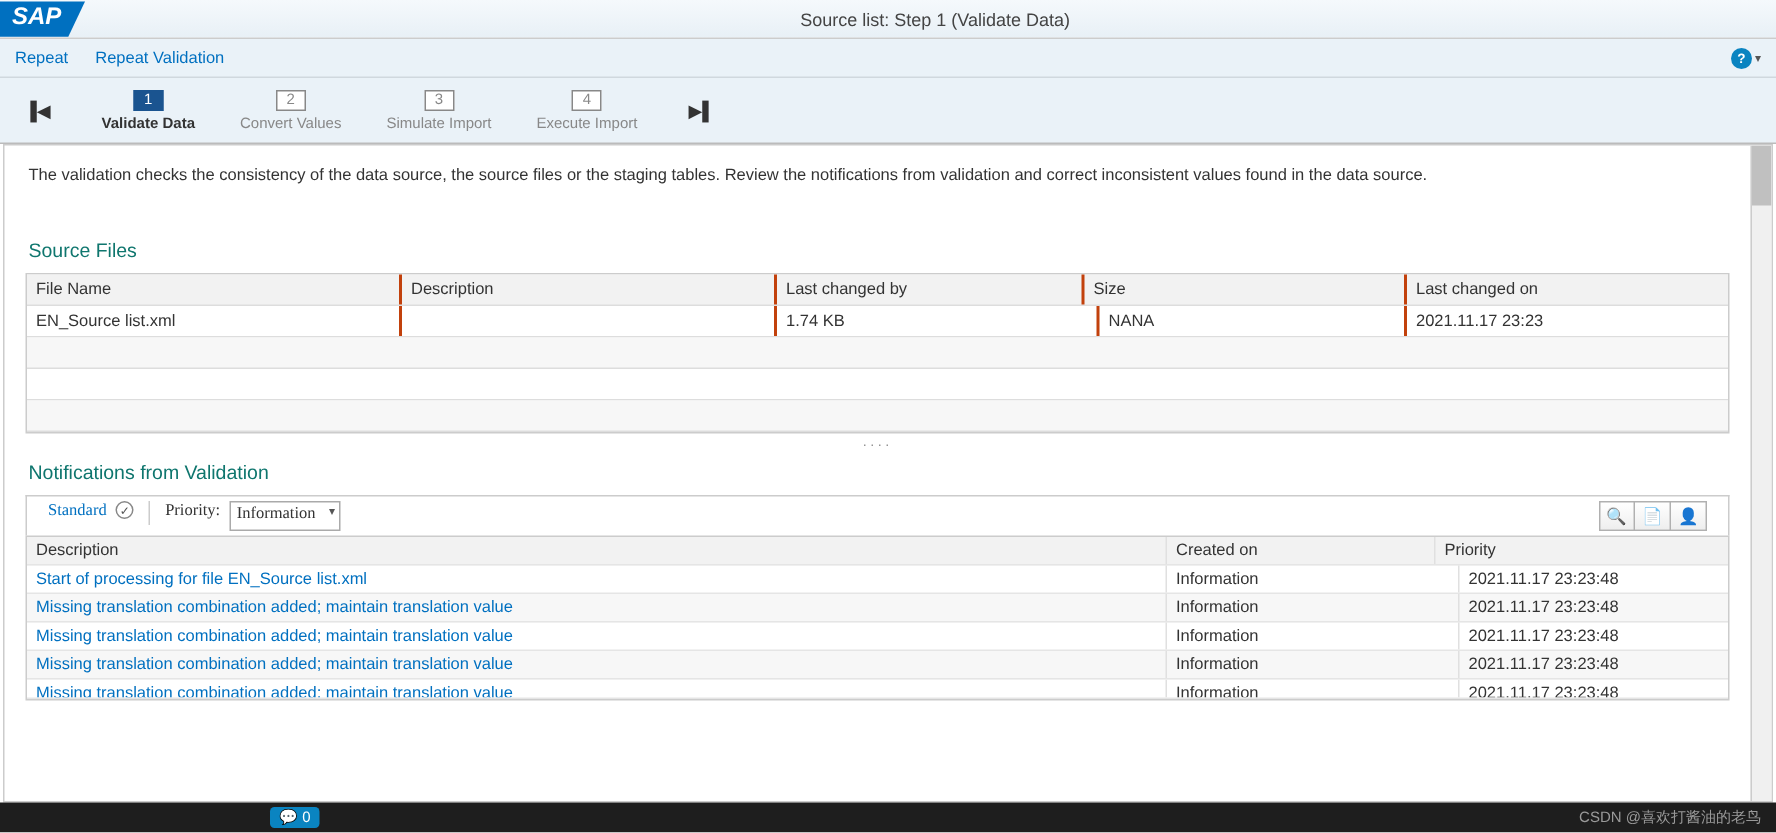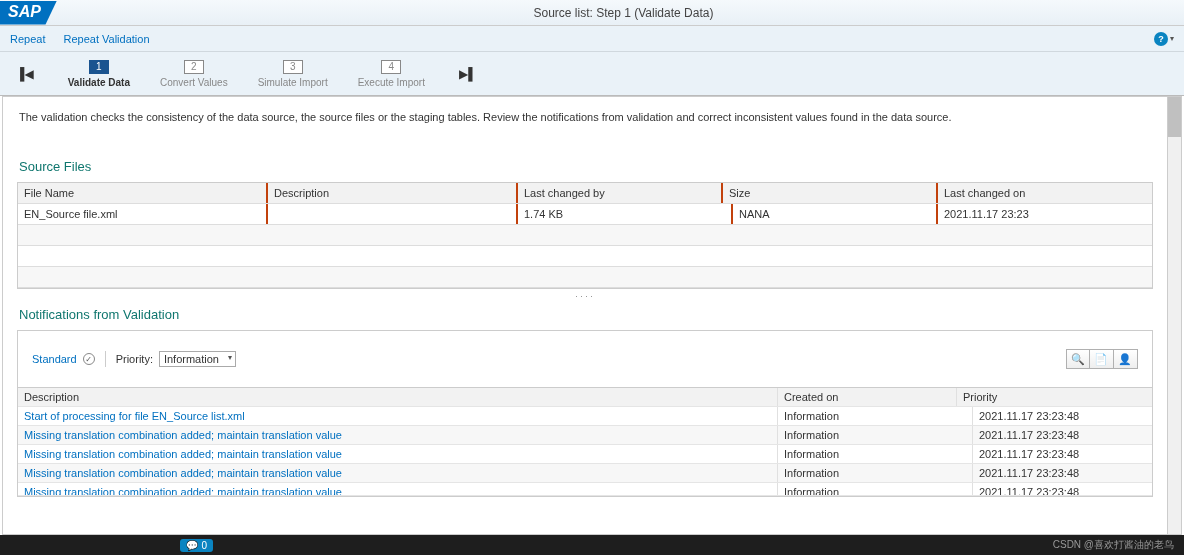--- a/index.html
+++ b/index.html
@@ -32,21 +32,21 @@
 .grid-row.empty { height: 21px; }
 .alt { background: #f7f7f7 !important; }
 .gc { padding: 4px 6px; border-right: 2px solid #c2410c; overflow: hidden; white-space: nowrap; }
 .gc:last-child { border-right: none; }
 .c-fname { width: 250px; }
 .c-desc { width: 250px; }
 .c-size { width: 215px; }
 .c-chby { width: 205px; }
 .c-chon { flex: 1; }
 .splitter { text-align: center; color: #888; font-size: 9px; padding: 2px; letter-spacing: 2px; }
-.notif-toolbar { display: flex; align-items: center; padding: 18px 14px; gap: 6px; border: 1px solid #ccc; margin: 0 14px; border-bottom: none; }
+.notif-toolbar { display: flex; padding: 3px 14px; gap: 6px; border: 1px solid #ccc; margin: 0 14px; border-bottom: none; font-family: Liberation Serif, serif; }
 .std-link { color: #0070c0; cursor: pointer; }
 .check-circle { width: 12px; height: 12px; border: 1px solid #888; border-radius: 50%; display: inline-flex; align-items: center; justify-content: center; font-size: 8px; color: #555; }
 .sep { width: 1px; height: 16px; background: #ccc; margin: 0 4px; }
 .prio-label { color: #333; }
 .prio-select { border: 1px solid #aaa; padding: 1px 16px 1px 4px; font-size: 11px; background: #fff; cursor: pointer; position: relative; }
 .prio-select::after { content: "▾"; position: absolute; right: 3px; font-size: 8px; color: #555; }
 .notif-icons { margin-left: auto; display: flex; gap: 0; }
 .icon-btn { width: 24px; height: 20px; border: 1px solid #b0b0b0; background: linear-gradient(#fff,#eee); display: flex; align-items: center; justify-content: center; cursor: pointer; font-size: 11px; }
 .icon-btn + .icon-btn { border-left: none; }
 .ngrid { margin: 0 14px; border: 1px solid #ccc; }
@@ -107,21 +107,21 @@
     <div class="section-title">Source Files</div>
     <div class="grid">
       <div class="grid-row header-row">
         <div class="gc c-fname">File Name</div>
         <div class="gc c-desc">Description</div>
         <div class="gc c-chby">Last changed by</div>
         <div class="gc c-size">Size</div>
         <div class="gc c-chon">Last changed on</div>
       </div>
       <div class="grid-row data-row">
-        <div class="gc c-fname">EN_Source file.xml</div>
+        <div class="gc c-fname">EN_Source list.xml</div>
         <div class="gc c-desc"></div>
         <div class="gc c-size">1.74 KB</div>
         <div class="gc c-chby">NANA</div>
         <div class="gc c-chon">2021.11.17 23:23</div>
       </div>
       <div class="grid-row empty alt"></div>
       <div class="grid-row empty"></div>
       <div class="grid-row empty alt"></div>
     </div>
 

